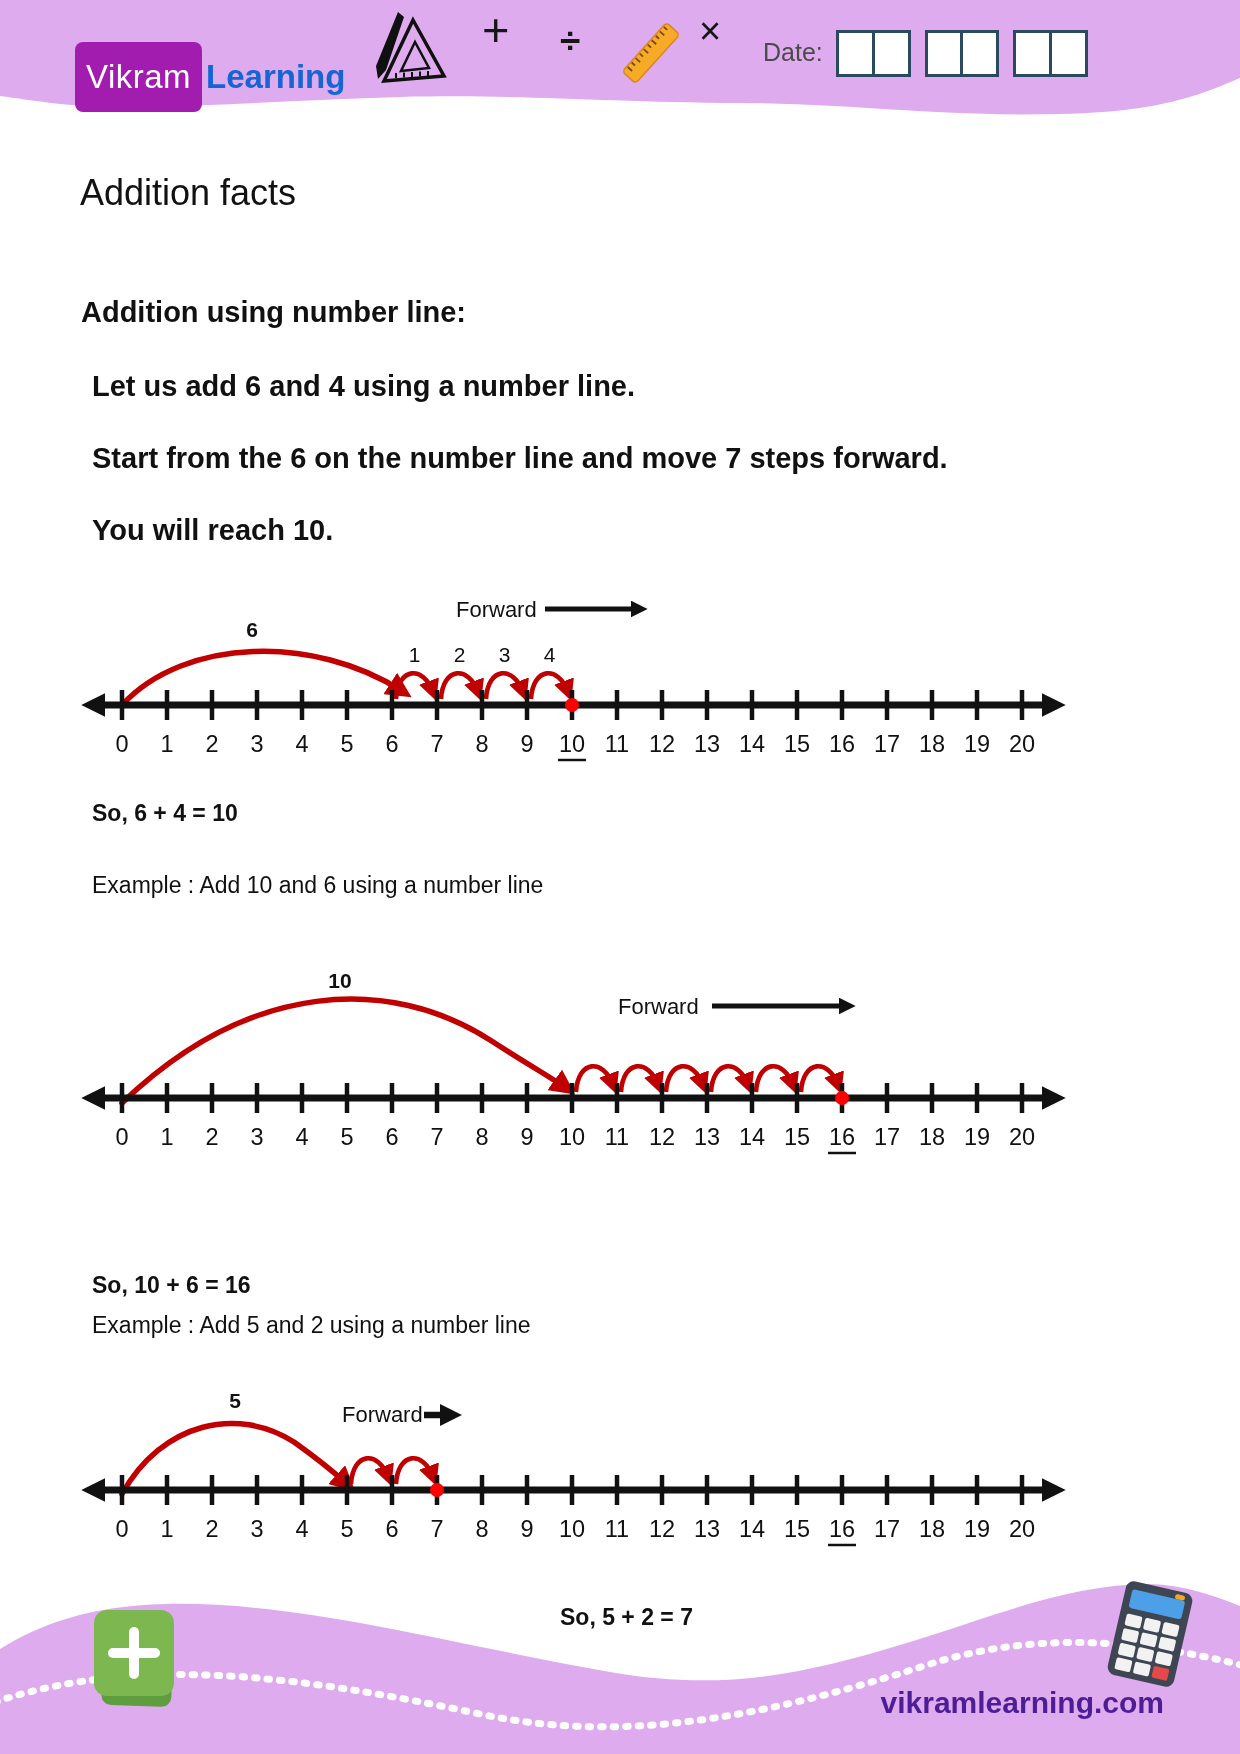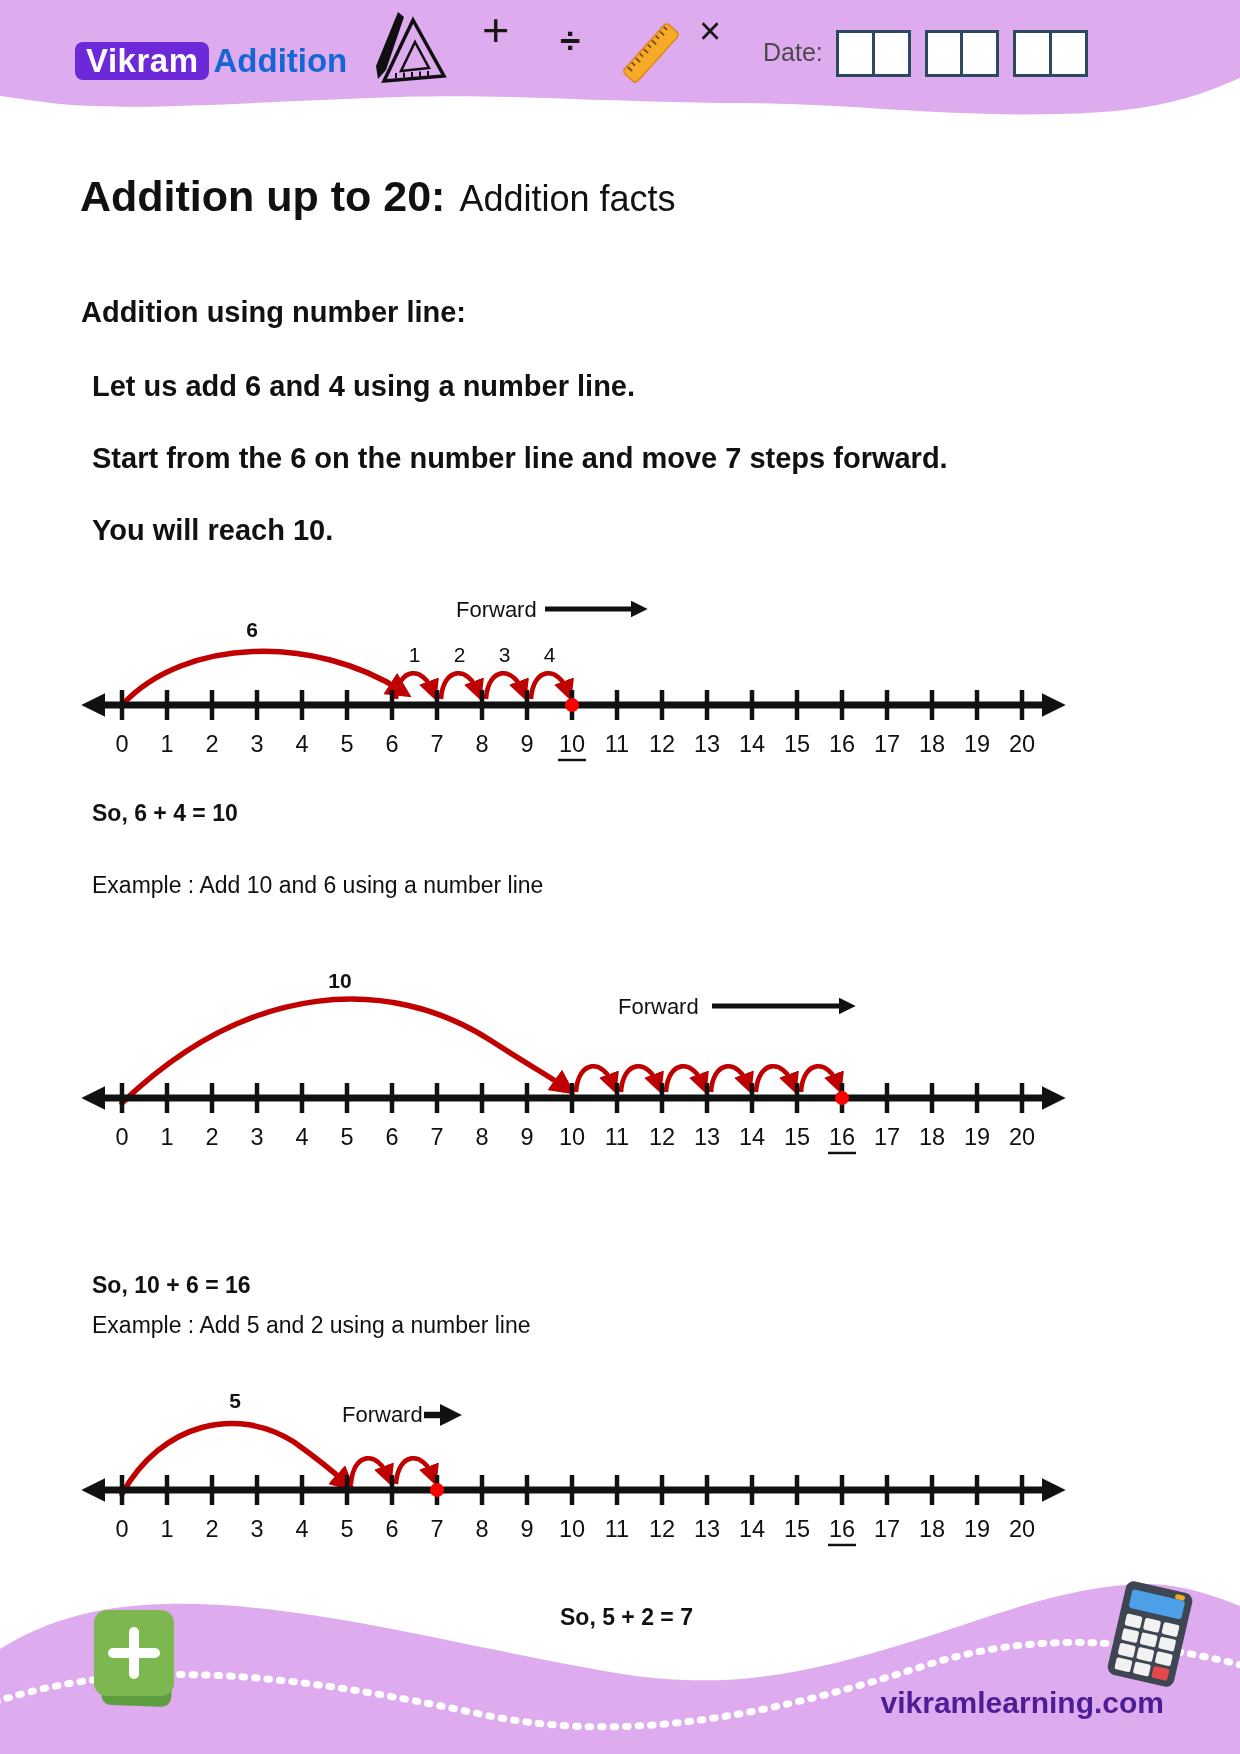--- a/index.html
+++ b/index.html
@@ -3,22 +3,22 @@
 <meta charset="utf-8">
 <style>
   *{margin:0;padding:0;box-sizing:border-box}
   html,body{background:#ffffff}
   body{width:1240px;height:1754px;position:relative;overflow:hidden;
        font-family:"Liberation Sans",sans-serif;color:#111}
 
   
   .band-svg{position:absolute;top:0;left:0;width:1240px;height:130px}
   .logo{position:absolute;left:75px;top:42px;display:flex;align-items:center}
-  .logo-a{background:#6d28d9;color:#fff;font-weight:700;font-size:33px;
-          padding:0 11px;border-radius:8px;letter-spacing:.5px}
+  .logo-a{background:#a21caf;color:#fff;font-weight:400;font-size:33px;
+          padding:16px 11px;border-radius:8px;letter-spacing:.5px}
   .logo-b{color:#1565d4;font-weight:700;font-size:33px;margin-left:4px}
   .hicon{position:absolute;color:#161616;line-height:1}
   .hicon-plus{left:482px;top:6px;font-size:47px;font-weight:400}
   .hicon-div{left:560px;top:22px;font-size:37px;font-weight:700}
   .hicon-mul{left:699px;top:12px;font-size:38px;font-weight:400}
   .icon-setsquare{position:absolute;left:368px;top:8px;width:80px;height:80px}
   .icon-ruler{position:absolute;left:616px;top:18px;width:70px;height:70px}
   .date-label{position:absolute;left:763px;top:38px;font-size:25px;font-weight:400;color:#4a4a4a}
   .date-boxes{position:absolute;left:836px;top:30px;display:flex;gap:14px}
   .dbg{display:flex}
@@ -66,21 +66,21 @@
 </head>
 <body>
 
 <svg class="band-svg" viewBox="0 0 1240 130">
   <path d="M0 0 H1240 V78 C 1200 95, 1160 112, 1060 114 C 940 117, 860 104, 740 103
            C 600 102, 520 94, 400 97 C 280 100, 150 112, 60 104 C 35 101, 15 98, 0 96 Z" fill="#dfabef"></path>
 </svg>
 
 <div class="logo">
   <span class="logo-a">Vikram</span>
-  <span class="logo-b">Addition</span>
+  <span class="logo-b">Learning</span>
 </div>
 
 <svg class="icon-setsquare" viewBox="0 0 80 80">
   <path d="M30 4 L36 9 L18 62 L10 71 L8 58 Z" fill="#101010"></path>
   <path d="M45 12 L76 68 L16 73 Z" fill="none" stroke="#101010" stroke-width="3.5"></path>
   <path d="M47 34 L61 60 L33 63 Z" fill="none" stroke="#101010" stroke-width="2.5"></path>
   <g stroke="#101010" stroke-width="2">
     <path d="M28 70 L28 65"></path>
       <path d="M36 69.5 L36 64.5"></path>
     <path d="M44 69 L44 64"></path>
@@ -122,21 +122,20 @@
     <div class="dbox"></div>
     <div class="dbox"></div>
   </div>
   <div class="dbg">
     <div class="dbox"></div>
     <div class="dbox"></div>
   </div>
 </div>
 
 <div class="title-row">
-  <span class="title-main">Addition up to 20:</span>
   <span class="title-sub">Addition facts</span>
 </div>
 
 <div class="sec-heading">Addition using number line:</div>
 <p class="para p1">Let us add 6 and 4 using a number line.</p>
 <p class="para p2">Start from the 6 on the number line and move 7 steps forward.</p>
 <p class="para p3">You will reach 10.</p>
 
 <svg class="nl nl1" viewBox="0 0 1240 220">
     <defs>

